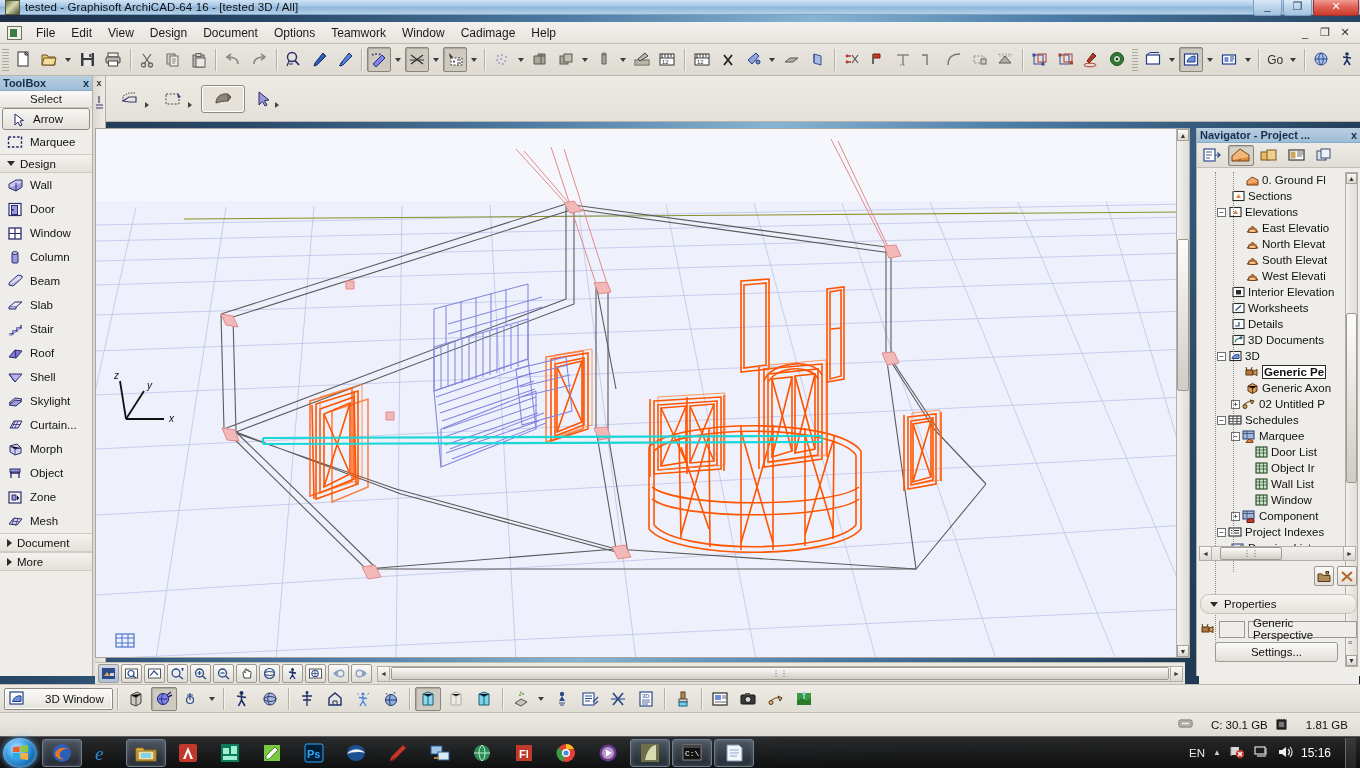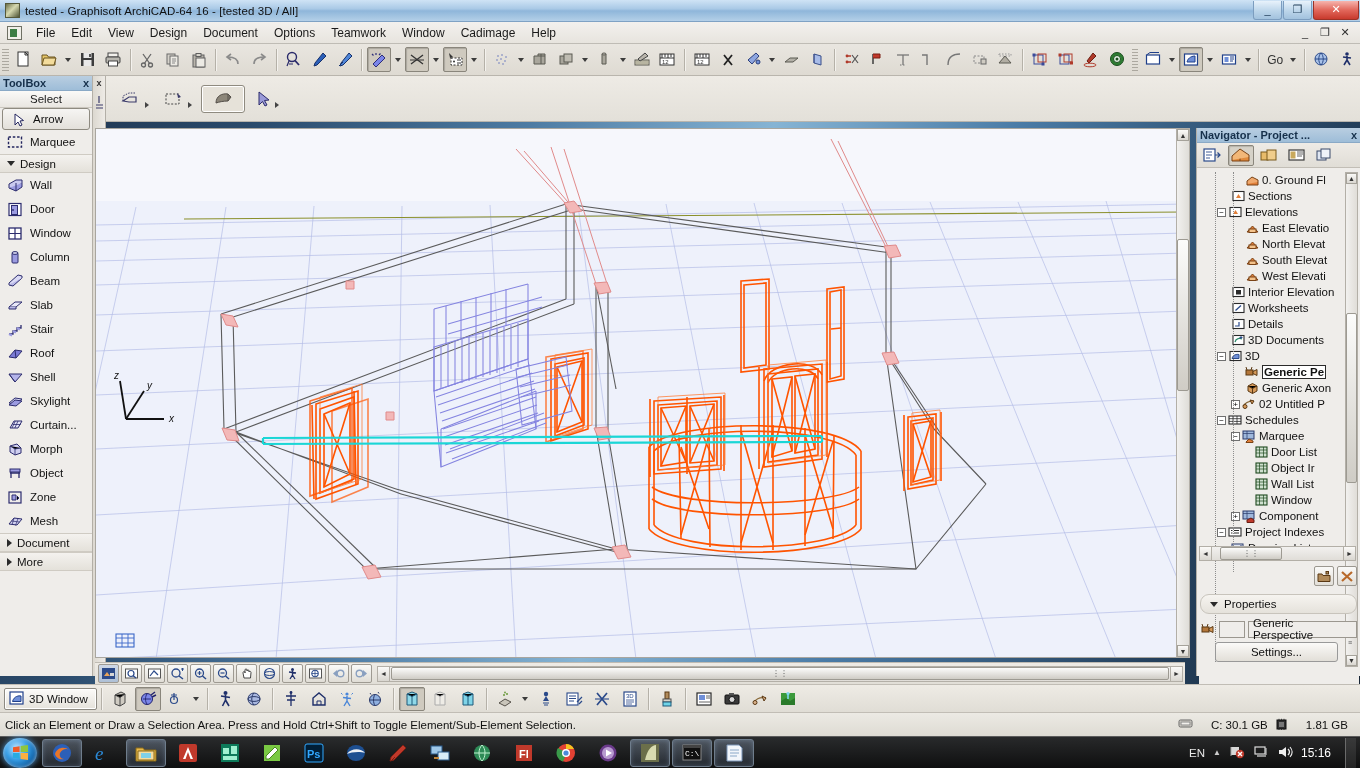--- a/index.html
+++ b/index.html
@@ -14,21 +14,21 @@
 
   
   .wallpaper{
     position:absolute; inset:0;
     background:
       linear-gradient(110deg,#1d2e45 0%,#2a4a6b 18%,#4d7ba3 35%,#86b4d4 50%,#4a7ba6 65%,#24405c 85%,#141f2e 100%);
   }
 
   
   .titlebar{
-    position:absolute; left:0; top:0; width:1360px; height:22px;
+    position:absolute; left:0; top:0; width:1360px; height:15px;
     background:linear-gradient(180deg,#cfe3f5 0%,#a9c9e6 42%,#8fb6da 52%,#b4d0e8 100%);
     border-bottom:1px solid #7fa2c4;
     display:flex; align-items:center;
   }
   .tb-ico{
     width:15px;height:15px;margin-left:5px;margin-right:5px;
     background:linear-gradient(135deg,#6b6f4a,#d6d9b0 45%,#4e5336);
     border:1px solid #55583a;
   }
   .tb-title{ font-size:11.5px; color:#111; font-weight:normal; letter-spacing:.1px;}
@@ -249,21 +249,21 @@
 
   
   #bottombar{
     position:absolute;left:0;top:684px;width:1360px;height:28px;
     background:linear-gradient(180deg,#eeebe5,#e0ddd5);
     border-top:1px solid #c1bdb5;
     display:flex;align-items:center;padding-left:4px;
   }
   .winbtn{
     height:22px;padding:0 8px 0 4px;
-    display:flex;align-items:center;gap:5px;
+    display:flex;align-items:center;gap:21px;
     background:linear-gradient(180deg,#fcfbf9,#e5e2db);
     border:1px solid #8d8a82;border-radius:2px;
     font-size:11.5px;color:#111;
     box-shadow:inset 0 0 0 1px #fff;
   }
   .bbtn{
     width:26px;height:24px;margin:0 1px;
     display:flex;align-items:center;justify-content:center;
     border:1px solid transparent;border-radius:2px;
   }
@@ -1728,21 +1728,20 @@
       <svg width="18" height="18">
           <rect x="2" y="3" width="14" height="12" fill="#3c9a3c"></rect>
           <path d="M2 11 L7 8 L11 11 L16 8 L16 15 L2 15 Z" fill="#2a7a2a"></path>
           <path d="M9 4 L9 9" stroke="#7fd8f0" stroke-width="1.6"></path>
           <circle cx="9" cy="3.5" r="1.6" fill="#7fd8f0"></circle>
         </svg>
     </div>
   </div>
 
   <div id="statusbar">
-    <span>Click an Element or Draw a Selection Area. Press and Hold Ctrl+Shift to Toggle Element/Sub-Element Selection.</span>
     <div class="status-right">
       <span class="meter">
         <span>
           <svg width="15" height="11">
               <rect x="1" y="2" width="13" height="7" rx="1.5" fill="#d6d3cb" stroke="#666"></rect>
               <rect x="3" y="4" width="9" height="3" fill="#f2f0ec" stroke="#888"></rect>
             </svg>
         </span>
         <span>C: 30.1 GB</span>
       </span>

